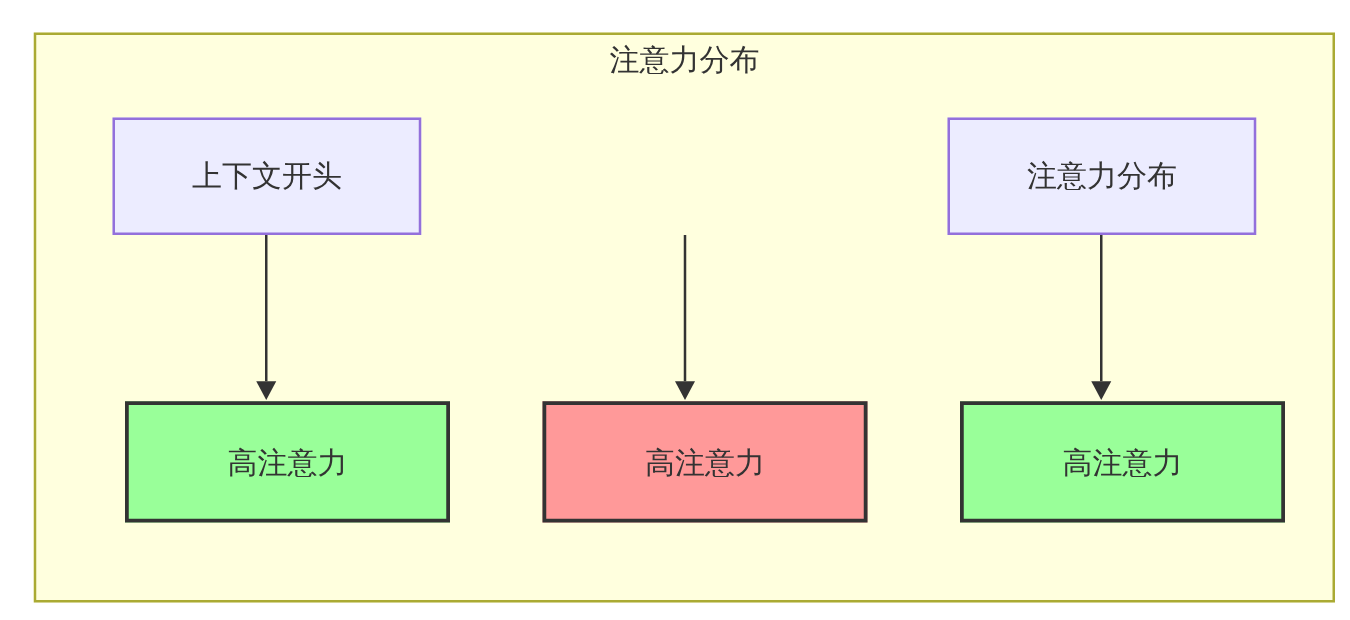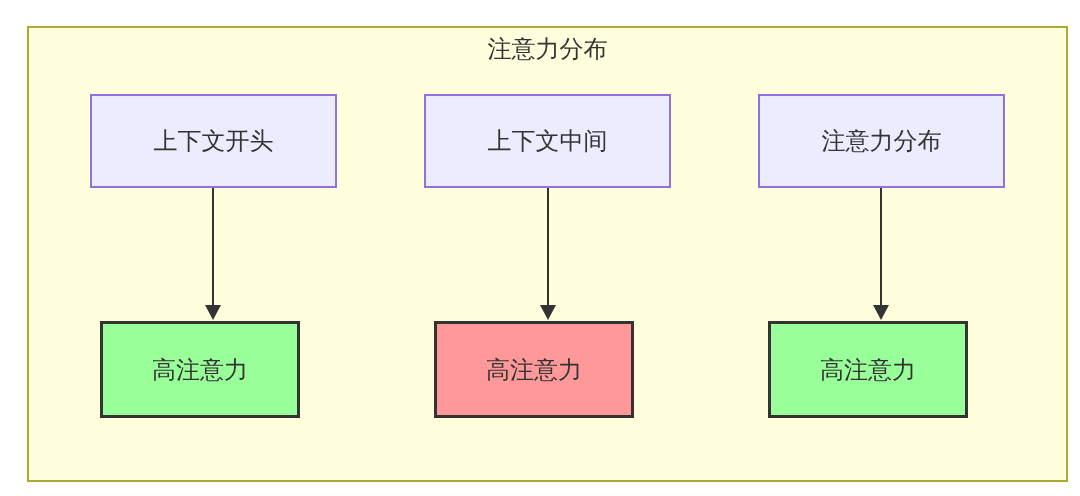--- a/index.html
+++ b/index.html
@@ -52,21 +52,21 @@
     width: 247px;
     height: 94px;
     background: var(--context-node-fill, #ececff);
     border: 2px solid var(--context-node-border, #9370db);
   }
   .ctx-a { left: 90px; }
   .ctx-b { left: 424px; }
   .ctx-c { left: 758px; }
   .res {
     top: 321px;
-    width: 200px;
+    width: 260px;
     height: 97px;
     border: 3px solid var(--result-node-border, #333333);
   }
   .res-high { background: var(--high-attention-fill, #99ff99); }
   .res-low  { background: var(--low-attention-fill, #ff9999); }
   .res-a { left: 100px; }
   .res-b { left: 434px; }
   .res-c { left: 768px; }
   .arrow {
     position: absolute;
@@ -101,23 +101,20 @@
   </div>
 
   <div class="node ctx ctx-a">
     <span class="label">上下文开头</span>
   </div>
   <div class="arrow arrow-a"></div>
   <div class="node res res-high res-a">
     <span class="label">高注意力</span>
   </div>
 
-  <div class="node ctx ctx-b">
-    <span class="label">上下文中间</span>
-  </div>
   <div class="arrow arrow-b"></div>
   <div class="node res res-low res-b">
     <span class="label">高注意力</span>
   </div>
 
   <div class="node ctx ctx-c">
     <span class="label">注意力分布</span>
   </div>
   <div class="arrow arrow-c"></div>
   <div class="node res res-high res-c">

